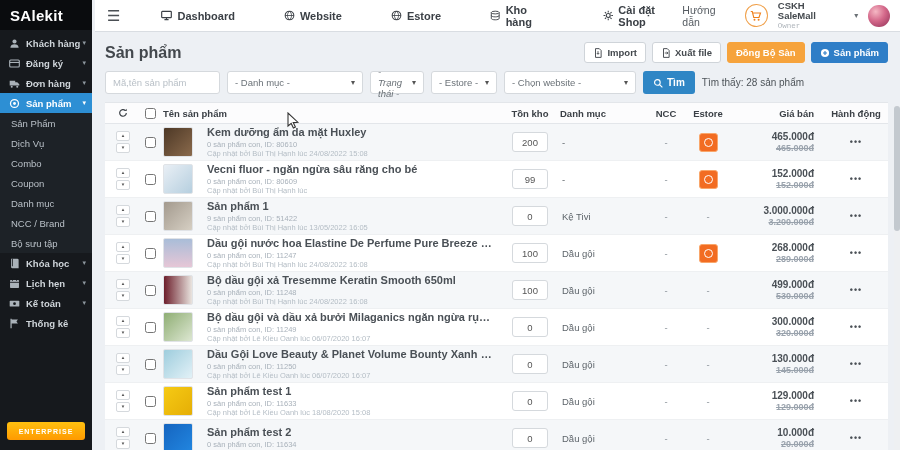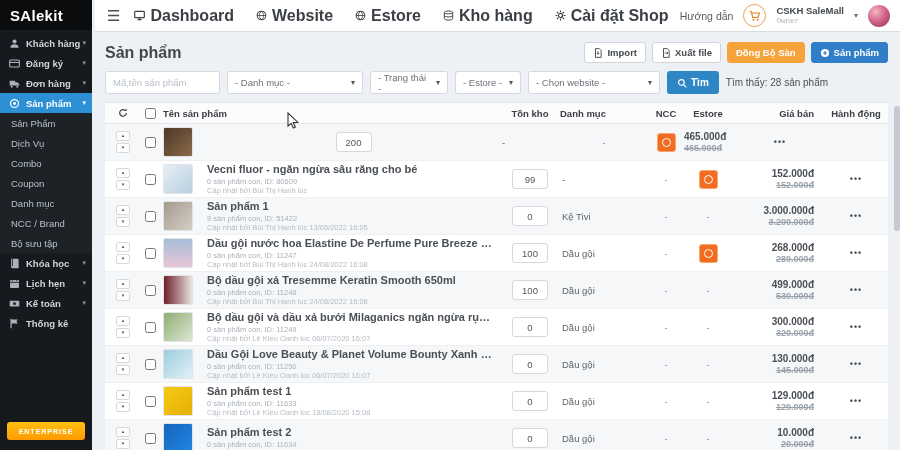--- a/index.html
+++ b/index.html
@@ -18,21 +18,21 @@
   .sitem .chev { font-size:7px; color:#8d969e; }
   .sitem.active { background:#2d8fd4; color:#fff; }
   .sitem.active .sic, .sitem.active .chev { color:#fff; }
   .subitem { height:20px; display:flex; align-items:center; padding-left:11px; color:#b9c0c7; font-size:9.5px; cursor:pointer; background:#1d2227; }
   .enterprise { margin:8px 7px 10px 7px; height:18px; border:none; border-radius:3px; background:linear-gradient(180deg,#ffc010,#ff9a00); color:#fff; font-size:7px; font-weight:bold; letter-spacing:1px; cursor:pointer; }
 
   
   .topbar { position:absolute; left:95px; top:0; width:805px; height:32px; background:#fff; border-bottom:1px solid #d9dde2; display:flex; align-items:center; padding:0 10px; }
   .burger { font-size:15px; color:#4a4f54; margin:0 14px 0 2px; cursor:pointer; line-height:1; }
   .tnav { display:flex; align-items:center; gap:22px; }
-  .tnav-item { display:flex; align-items:center; gap:5px; font-size:16px; font-weight:bold; color:#3b4046; cursor:pointer; }
+  .tnav-item { display:flex; align-items:center; gap:5px; font-size:11px; font-weight:bold; color:#3b4046; cursor:pointer;margin-left:27px; }
   .tnav-item svg { width:11px; height:11px; color:#3b4046; }
   .top-right { margin-left:auto; display:flex; align-items:center; gap:10px; }
   .help { font-size:10.5px; color:#555b61; cursor:pointer; }
   .cart-badge { width:23px; height:23px; border-radius:50%; border:1.5px solid #f0a04a; display:flex; align-items:center; justify-content:center; color:#ef7f1a; }
   .cart-badge svg { width:12px; height:12px; }
   .acct { line-height:1.1; cursor:pointer; }
   .acct .nm { font-size:9.5px; font-weight:bold; color:#44494e; }
   .acct .rl { font-size:7.5px; color:#b0b6bc;font-family:Liberation Mono, monospace; }
   .caret { font-size:8px; color:#6b7176; cursor:pointer; }
   .avatar { width:22px; height:22px; border-radius:50%; background:radial-gradient(circle at 35% 30%,#f5b8c4 0%,#d4688a 45%,#8e2f55 100%); cursor:pointer; }
@@ -45,21 +45,21 @@
   .btn { height:21px; border-radius:3px; border:1px solid #cfd4d9; background:#fff; color:#43484d; font-size:9.5px; font-weight:bold; display:flex; align-items:center; gap:4px; padding:0 8px; cursor:pointer; }
   .btn svg { width:10px; height:10px; }
   .btn.orange { background:#f6a33c; border-color:#f6a33c; color:#fff; }
   .btn.blue { background:#2f7ec7; border-color:#2f7ec7; color:#fff; }
 
   .filter-bar { display:flex; align-items:center; gap:7px; margin-bottom:8px; }
   .f-input { width:115px; height:23px; border:1px solid #d5d9dd; border-radius:3px; padding:0 7px; font-size:9.5px; color:#555; background:#fff; }
   .f-input::placeholder { color:#b9c0c7; }
   .f-select { height:23px; border:1px solid #d5d9dd; border-radius:3px; background:#fff; display:flex; align-items:center; justify-content:space-between; padding:0 7px; font-size:9.5px; color:#6b7278; cursor:pointer; }
   .f-select .caret { font-size:8px; color:#555; margin-left:6px; }
-  .w-cat{width:136px;} .w-status{width:78px;} .w-estore{width:66px;} .w-web{width:132px;}
+  .w-cat{width:136px;} .w-status{width:54px;font-style:italic;} .w-estore{width:66px;} .w-web{width:132px;}
   .btn-search { height:23px; border:none; border-radius:3px; background:#2f86c5; color:#fff; font-size:10px; font-weight:bold; display:flex; align-items:center; gap:4px; padding:0 10px; cursor:pointer; }
   .btn-search svg { width:10px; height:10px; }
   .result-count { font-size:10px; color:#4d5358; }
 
   
   .grid-cols { display:grid; grid-template-columns:28px 26px 44px 1fr 60px 88px 36px 48px 96px 56px; align-items:center; }
   .thead { height:22px; background:#fcfcfd; border-top:1px solid #e3e6ea; border-bottom:1px solid #e3e6ea; font-size:9.5px; font-weight:bold; color:#3b4046; padding:0 4px; }
   .thead .refresh { color:#3b4046; display:flex; justify-content:center; cursor:pointer; }
   .thead .refresh svg { width:10px; height:10px; }
   .th-name { grid-column:3/5; }
@@ -349,20 +349,25 @@
 
         <div class="trow grid-cols">
           <span class="spinner">
             <button class="spin-btn">▲</button>
             <button class="spin-btn">▼</button>
           </span>
           <span class="cb">
             <input type="checkbox" style="">
           </span>
           <span class="thumb" style="background: linear-gradient(135deg, rgb(77, 56, 38), rgb(138, 106, 76));"></span>
+          <span class="namecell">
+            <div class="p-name">Kem dưỡng ẩm da mặt Huxley</div>
+            <div class="p-meta">0 sản phẩm con, ID: 80610</div>
+            <div class="p-upd">Cập nhật bởi Bùi Thị Hạnh lúc 24/08/2022 15:08</div>
+          </span>
           <span class="stockcell">
             <input class="stock-input" type="text" value="200" style="">
           </span>
           <span class="catcell">-</span>
           <span class="dashcell">-</span>
           <span class="estorecell">
             <span class="mp-icon">
               <i></i>
             </span>
 

